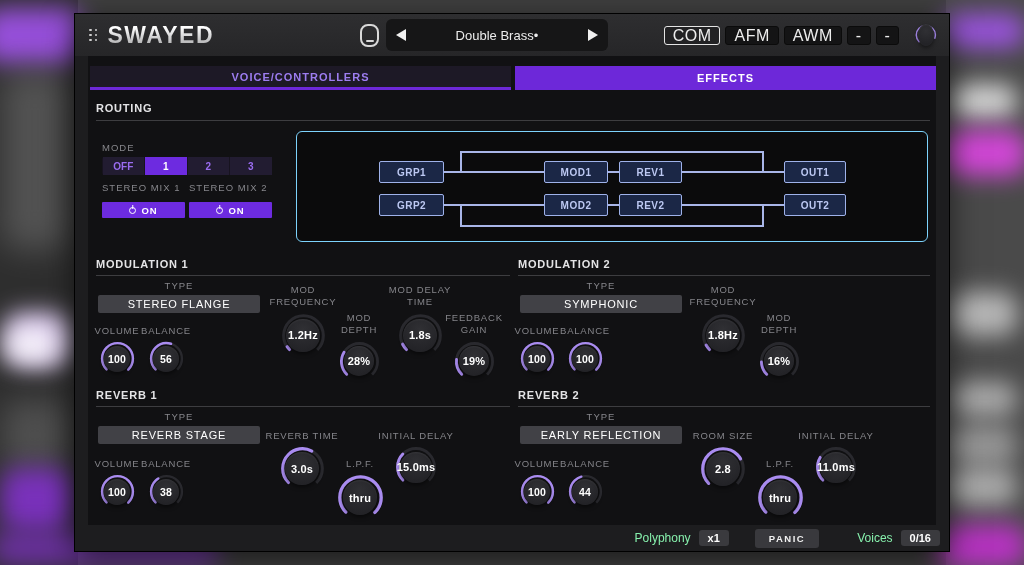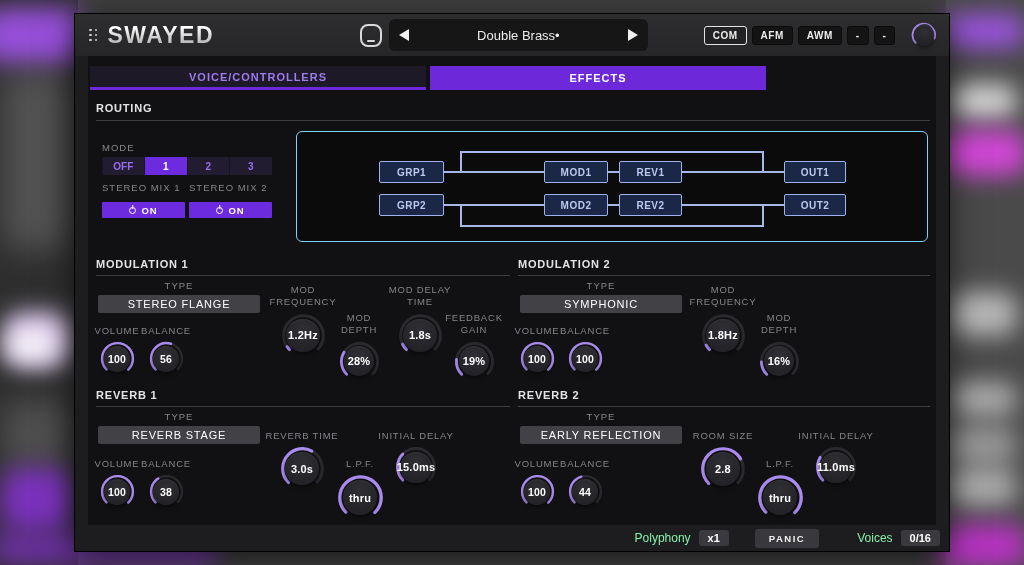--- a/index.html
+++ b/index.html
@@ -25,42 +25,42 @@
   .logo { font-weight:bold; font-size:23px; letter-spacing:1.5px; color:#e9e9e9;
           background:linear-gradient(180deg,#ffffff 20%,#a9a9ab 90%); -webkit-background-clip:text; background-clip:text; -webkit-text-fill-color:transparent; }
   .save-ic { width:25px; height:23px; border:2px solid #d9d9d9; border-radius:8px; margin-left:146px; position:relative; }
   .save-ic::after { content:""; position:absolute; left:50%; bottom:3px; transform:translateX(-50%); width:8px; height:2px; background:#d9d9d9; border-radius:1px; }
   .preset { width:300px; height:26px; margin-left:7px; background:#161617; border-radius:6px;
             display:flex; align-items:center; padding:16px 10px; }
   .tri-l { width:0; height:0; border-top:6px solid transparent; border-bottom:6px solid transparent; border-right:10px solid #f0f0f0; cursor:pointer; }
   .tri-r { width:0; height:0; border-top:6px solid transparent; border-bottom:6px solid transparent; border-left:10px solid #f0f0f0; cursor:pointer; }
   .preset-name { flex:1; text-align:center; color:#ececec; font-size:13px; }
   .hdr-btns { display:flex; gap:5px; margin-left:56px; }
-  .hbtn { height:19px; line-height:17px; padding:0 8px; font-size:10px; font-weight:bold; letter-spacing:.5px;
+  .hbtn { height:19px; line-height:17px; padding:0 8px; font-size:16px; font-weight:normal; letter-spacing:.5px;
           color:#ededed; background:#141415; border:1px solid #0b0b0b; border-radius:3px; }
   .hbtn.active { background:#222224; border:1px solid #e4e4e4; }
   .mini-knob { width:30px; height:30px; position:relative; margin-left:16px; }
 
   
   .knob { position:relative; }
   .knob svg { position:absolute; inset:0; width:100%; height:100%; }
   .knob svg .track { fill:none; stroke:#2a2a2f; stroke-width:7; }
   .knob svg .arc { fill:none; stroke:#ab8df2; stroke-width:7; stroke-linecap:round; }
   .kbody { position:absolute; left:13%; top:13%; width:74%; height:74%; border-radius:50%;
            background:radial-gradient(circle at 50% 32%, #303034, #232327 75%);
            box-shadow:inset 0 1px 2px rgba(255,255,255,.06), 0 2px 4px rgba(0,0,0,.5);
            display:flex; align-items:center; justify-content:center; }
   .knob-value { color:#fff; font-weight:bold; font-size:11px; letter-spacing:.2px; }
   .knob.small .knob-value { font-size:10.5px; }
 
   
   .panel { position:absolute; left:13px; top:42px; width:848px; height:469px; background:#111113; }
 
   
-  .tabs { position:absolute; left:2px; top:10px; width:676px; height:24px; display:flex; gap:4px; }
+  .tabs { position:absolute; left:2px; top:10px; width:846px; height:24px; display:flex; gap:4px; }
   .tab { flex:1; display:flex; align-items:center; justify-content:center;
          font-size:11px; font-weight:bold; letter-spacing:1px; cursor:pointer; }
   .tab.inactive { background:#1d1926; color:#9d7df0; border-bottom:3px solid #6d28d9; }
   .tab.active { background:#6d28d9; color:#fff; }
 
   .sec-title { position:absolute; font-size:11px; font-weight:bold; letter-spacing:.8px; color:#e4e4e6; }
   .hr { position:absolute; height:1px; background:#3d3d40; }
 
   
   .rlabel { position:absolute; font-size:9.5px; letter-spacing:1px; color:#87878c; text-align:left; }

